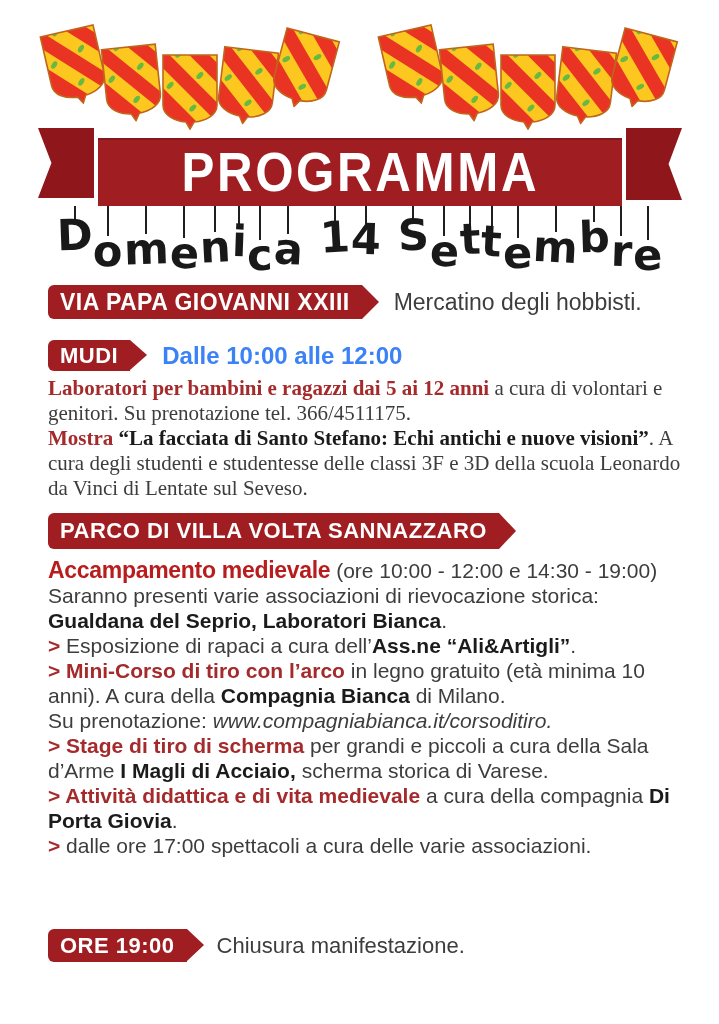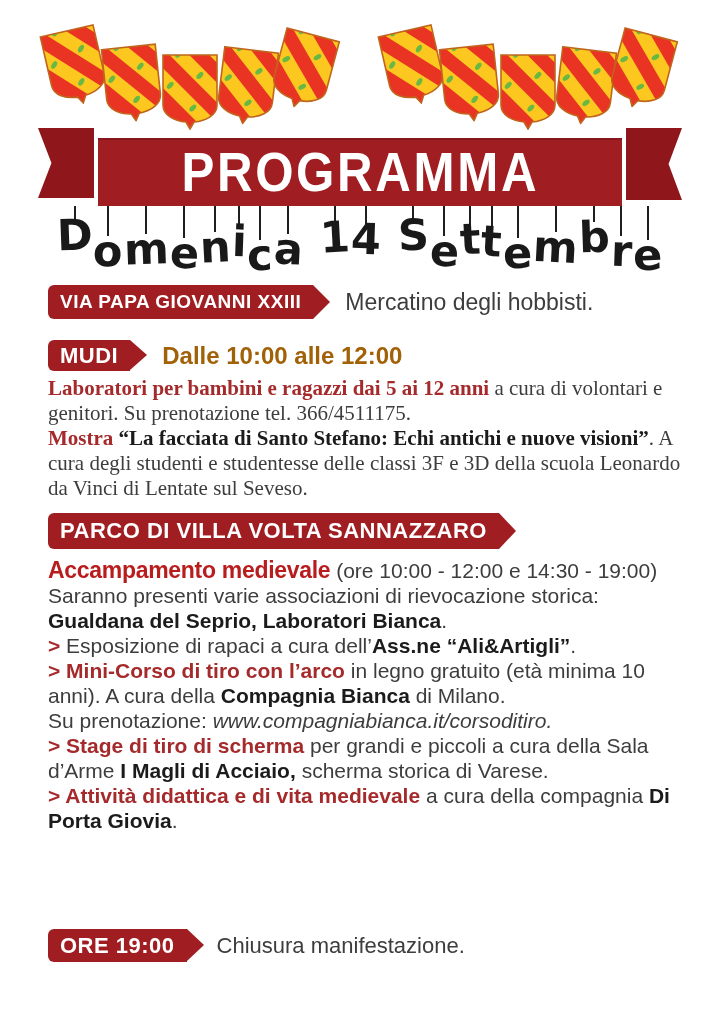--- a/index.html
+++ b/index.html
@@ -219,50 +219,51 @@
         <span class="char-string" style="height: 30px;"></span>
         <span class="char-glyph" style="transform: rotate(2deg);">r</span>
       </span>
       <span class="char-col">
         <span class="char-string" style="height: 34px;"></span>
         <span class="char-glyph" style="transform: rotate(-3deg);">e</span>
       </span>
     </div>
 
   <div class="tag-row" style="left:48px; top:285px;">
-    <div class="tag" style="--h:34px; font-size:19px;">
+    <div class="tag" style="--h:34px; font-size:23px;">
       <span>VIA PAPA GIOVANNI XXIII</span>
     </div>
     <span class="side-text" style="margin-left:32px; font-size:23px;">Mercatino degli hobbisti.</span>
   </div>
 
   <div class="tag-row" style="left:48px; top:340px;">
     <div class="tag" style="--h:31px; font-size:22px;">
       <span>MUDI</span>
     </div>
-    <span style="margin-left:32px; font-size:24px; font-weight:700; color:#a16207;">Dalle 10:00 alle 12:00</span>
+    <span style="margin-left:32px; font-size:24px; font-weight:700; color:#3b82f6;">Dalle 10:00 alle 12:00</span>
   </div>
   <div class="flow" style="top:376px;font-family:Liberation Serif, serif;">
       <p><span class="run-rb">Laboratori per bambini e ragazzi dai 5 ai 12 anni</span><span class="run-p"> a cura di volontari e genitori. Su prenotazione tel. 366/4511175.</span></p>
       <p><span class="run-rb">Mostra</span><span class="run-p"> </span><span class="run-b">“La facciata di Santo Stefano: Echi antichi e nuove visioni”</span><span class="run-p">. A cura degli studenti e studentesse delle classi 3F e 3D della scuola Leonardo da Vinci di Lentate sul Seveso.</span></p>
     </div>
 
   <div class="tag-row" style="left:48px; top:513px;">
     <div class="tag" style="--h:36px; font-size:22px;">
       <span>PARCO DI VILLA VOLTA SANNAZZARO</span>
     </div>
   </div>
   <div class="flow" style="top:558px;">
       <p><span class="run-hb">Accampamento medievale</span><span class="run-p"> (ore 10:00 - 12:00 e 14:30 - 19:00)</span></p>
       <p><span class="run-p">Saranno presenti varie associazioni di rievocazione storica: </span><span class="run-b">Gualdana del Seprio, Laboratori Bianca</span><span class="run-p">.</span></p>
       <p><span class="run-ar">&gt; </span><span class="run-p">Esposizione di rapaci a cura dell’</span><span class="run-b">Ass.ne “Ali&amp;Artigli”</span><span class="run-p">.</span></p>
       <p><span class="run-ar">&gt; Mini-Corso di tiro con l’arco</span><span class="run-p"> in legno gratuito (età minima 10 anni). A cura della </span><span class="run-b">Compagnia Bianca</span><span class="run-p"> di Milano.</span></p>
       <p><span class="run-p">Su prenotazione: </span><span class="run-i">www.compagniabianca.it/corsoditiro.</span></p>
       <p><span class="run-ar">&gt; Stage di tiro di scherma</span><span class="run-p"> per grandi e piccoli a cura della Sala d’Arme </span><span class="run-b">I Magli di Acciaio,</span><span class="run-p"> scherma storica di Varese.</span></p>
       <p><span class="run-ar">&gt; Attività didattica e di vita medievale</span><span class="run-p"> a cura della compagnia </span><span class="run-b">Di Porta Giovia</span><span class="run-p">.</span></p>
+      <p><span class="run-ar">&gt; </span><span class="run-p">dalle ore 17:00 spettacoli a cura delle varie associazioni.</span></p>
     </div>
 
   <div class="tag-row" style="left:48px; top:929px;">
     <div class="tag" style="--h:33px; font-size:22px;">
       <span>ORE 19:00</span>
     </div>
     <span class="side-text" style="margin-left:30px; font-size:22px;">Chiusura manifestazione.</span>
   </div>
 
 </div>

